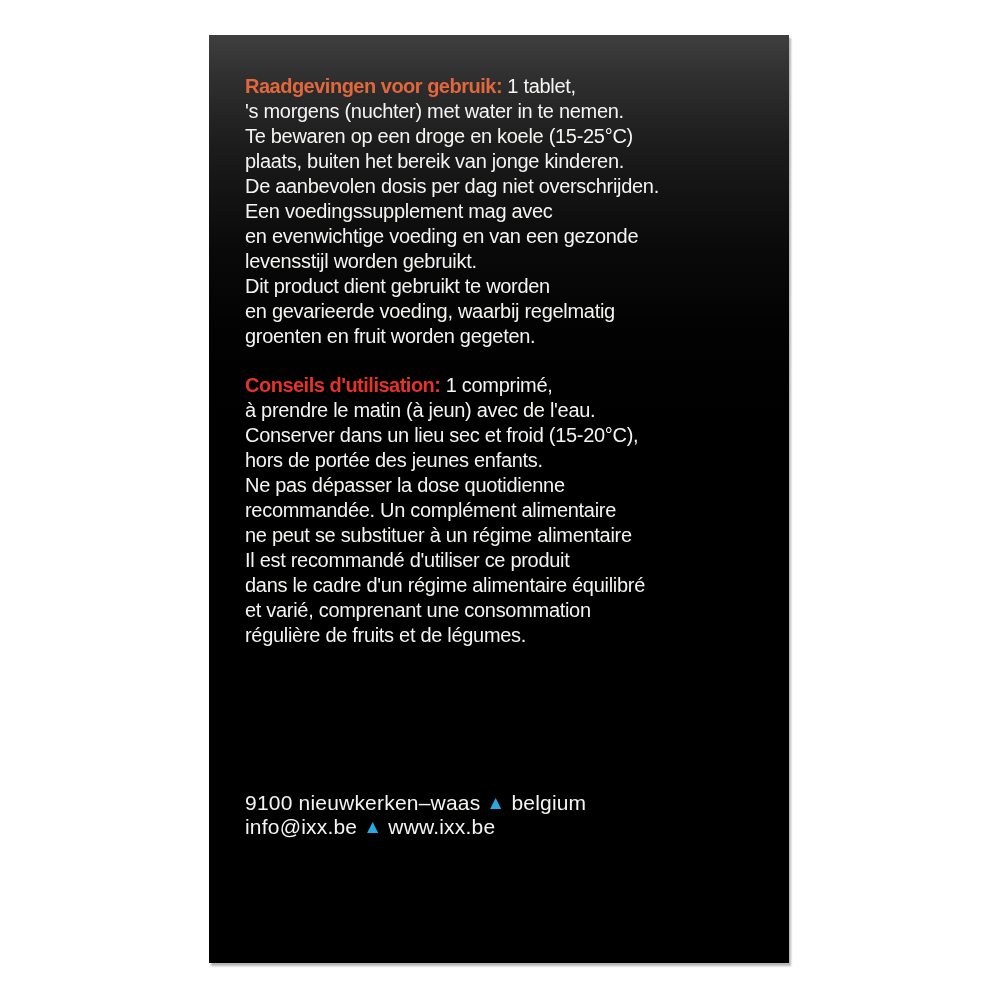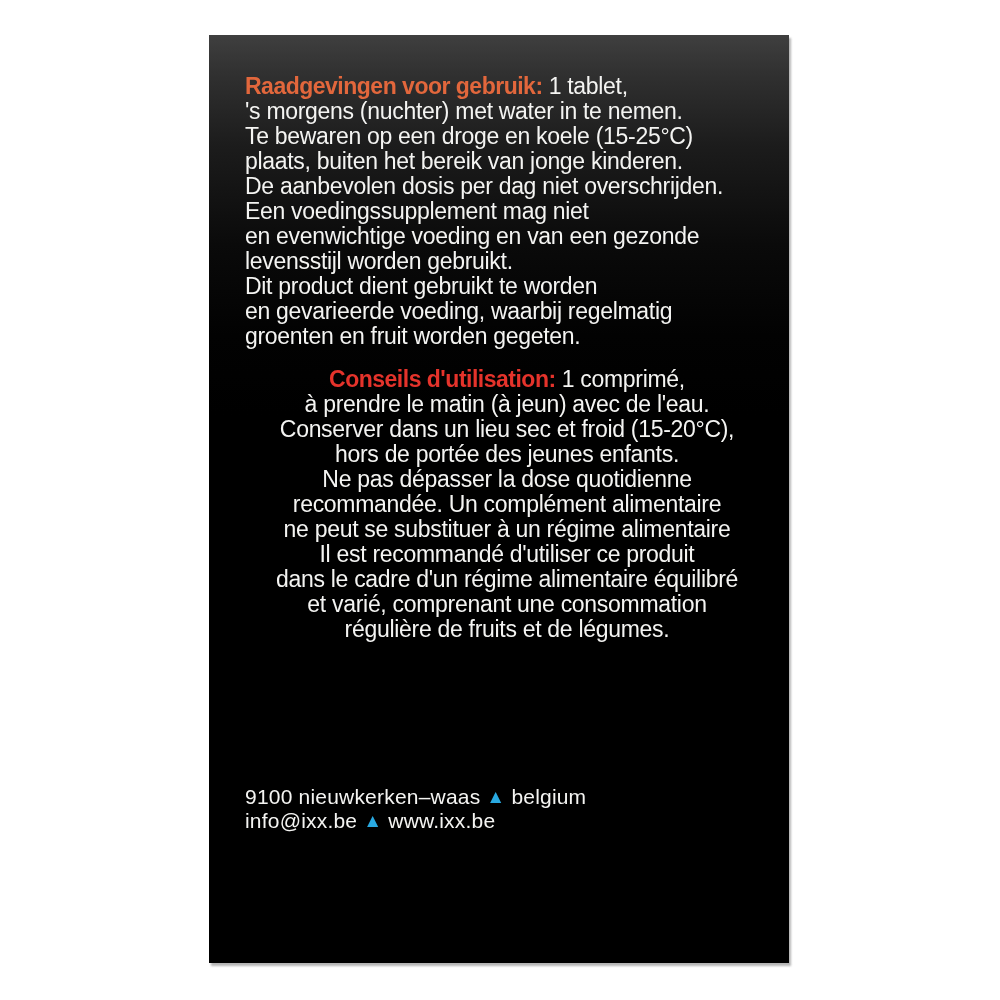--- a/index.html
+++ b/index.html
@@ -29,33 +29,33 @@
       #3f3f3f 0px,
       #303030 40px,
       #1c1c1c 110px,
       #0a0a0a 210px,
       #020202 300px,
       #000000 380px);
     box-shadow: 2px 3px 2px rgba(90,90,90,0.45);
   }
   .body-text {
     color: #f4f4f2;
-    font-size: 23px;
+    font-size: 20px;
     line-height: 25px;
     letter-spacing: -0.3px;
     white-space: nowrap;
   }
   .line { height: 25px; }
   .heading {
     font-weight: bold;
     letter-spacing: -0.5px;
   }
   .heading-nl { color: #e2673c; }
   .heading-fr { color: #e5332b; }
-  .section-fr { margin-top: 18px; text-align: center; }
+  .section-fr { margin-top: 24px; }
   .footer {
     margin-top: 143px;
     color: #f4f4f2;
     font-size: 21px;
     line-height: 23.5px;
     letter-spacing: 0.2px;
     white-space: nowrap;
   }
   .footer .line { height: 23.5px; }
   .tri {
@@ -74,21 +74,21 @@
 
     <section class="body-text section-nl">
       <div class="line">
         <span class="heading heading-nl">Raadgevingen voor gebruik:</span><span> 1 tablet,</span>
       </div>
       <div>
           <div class="line">'s morgens (nuchter) met water in te nemen.</div>
           <div class="line">Te bewaren op een droge en koele (15-25°C)</div>
           <div class="line">plaats, buiten het bereik van jonge kinderen.</div>
           <div class="line">De aanbevolen dosis per dag niet overschrijden.</div>
-          <div class="line">Een voedingssupplement mag niet</div>
+          <div class="line">Een voedingssupplement mag avec</div>
           <div class="line">en evenwichtige voeding en van een gezonde</div>
           <div class="line">levensstijl worden gebruikt.</div>
           <div class="line">Dit product dient gebruikt te worden</div>
           <div class="line">en gevarieerde voeding, waarbij regelmatig</div>
           <div class="line">groenten en fruit worden gegeten.</div>
         </div>
     </section>
 
     <section class="body-text section-fr">
       <div class="line">

